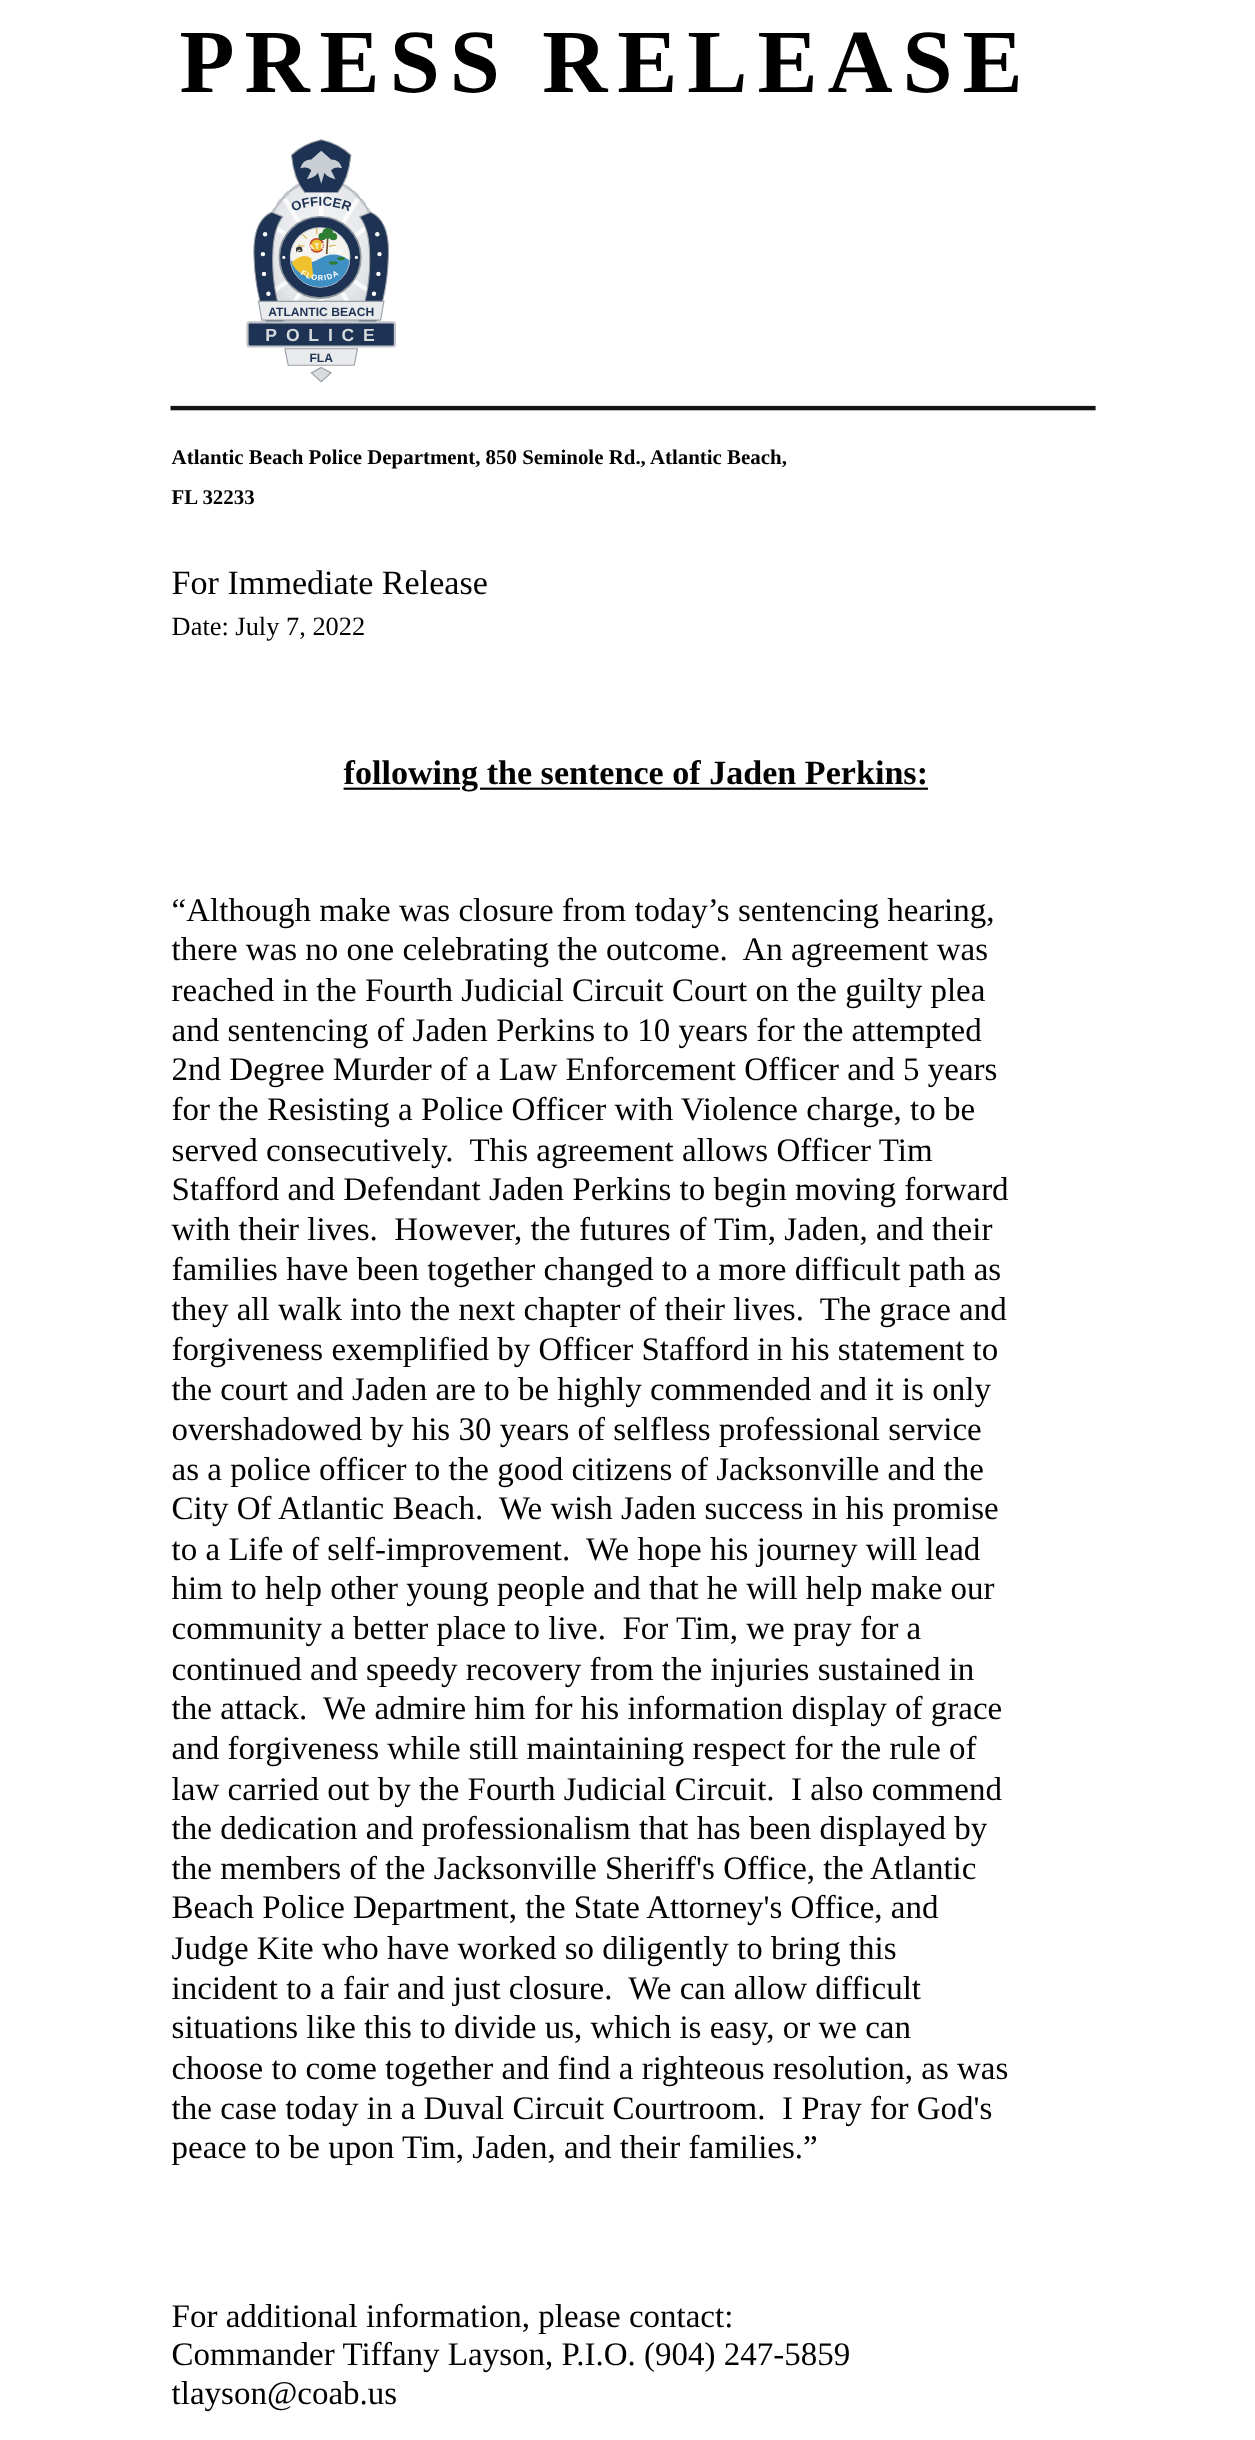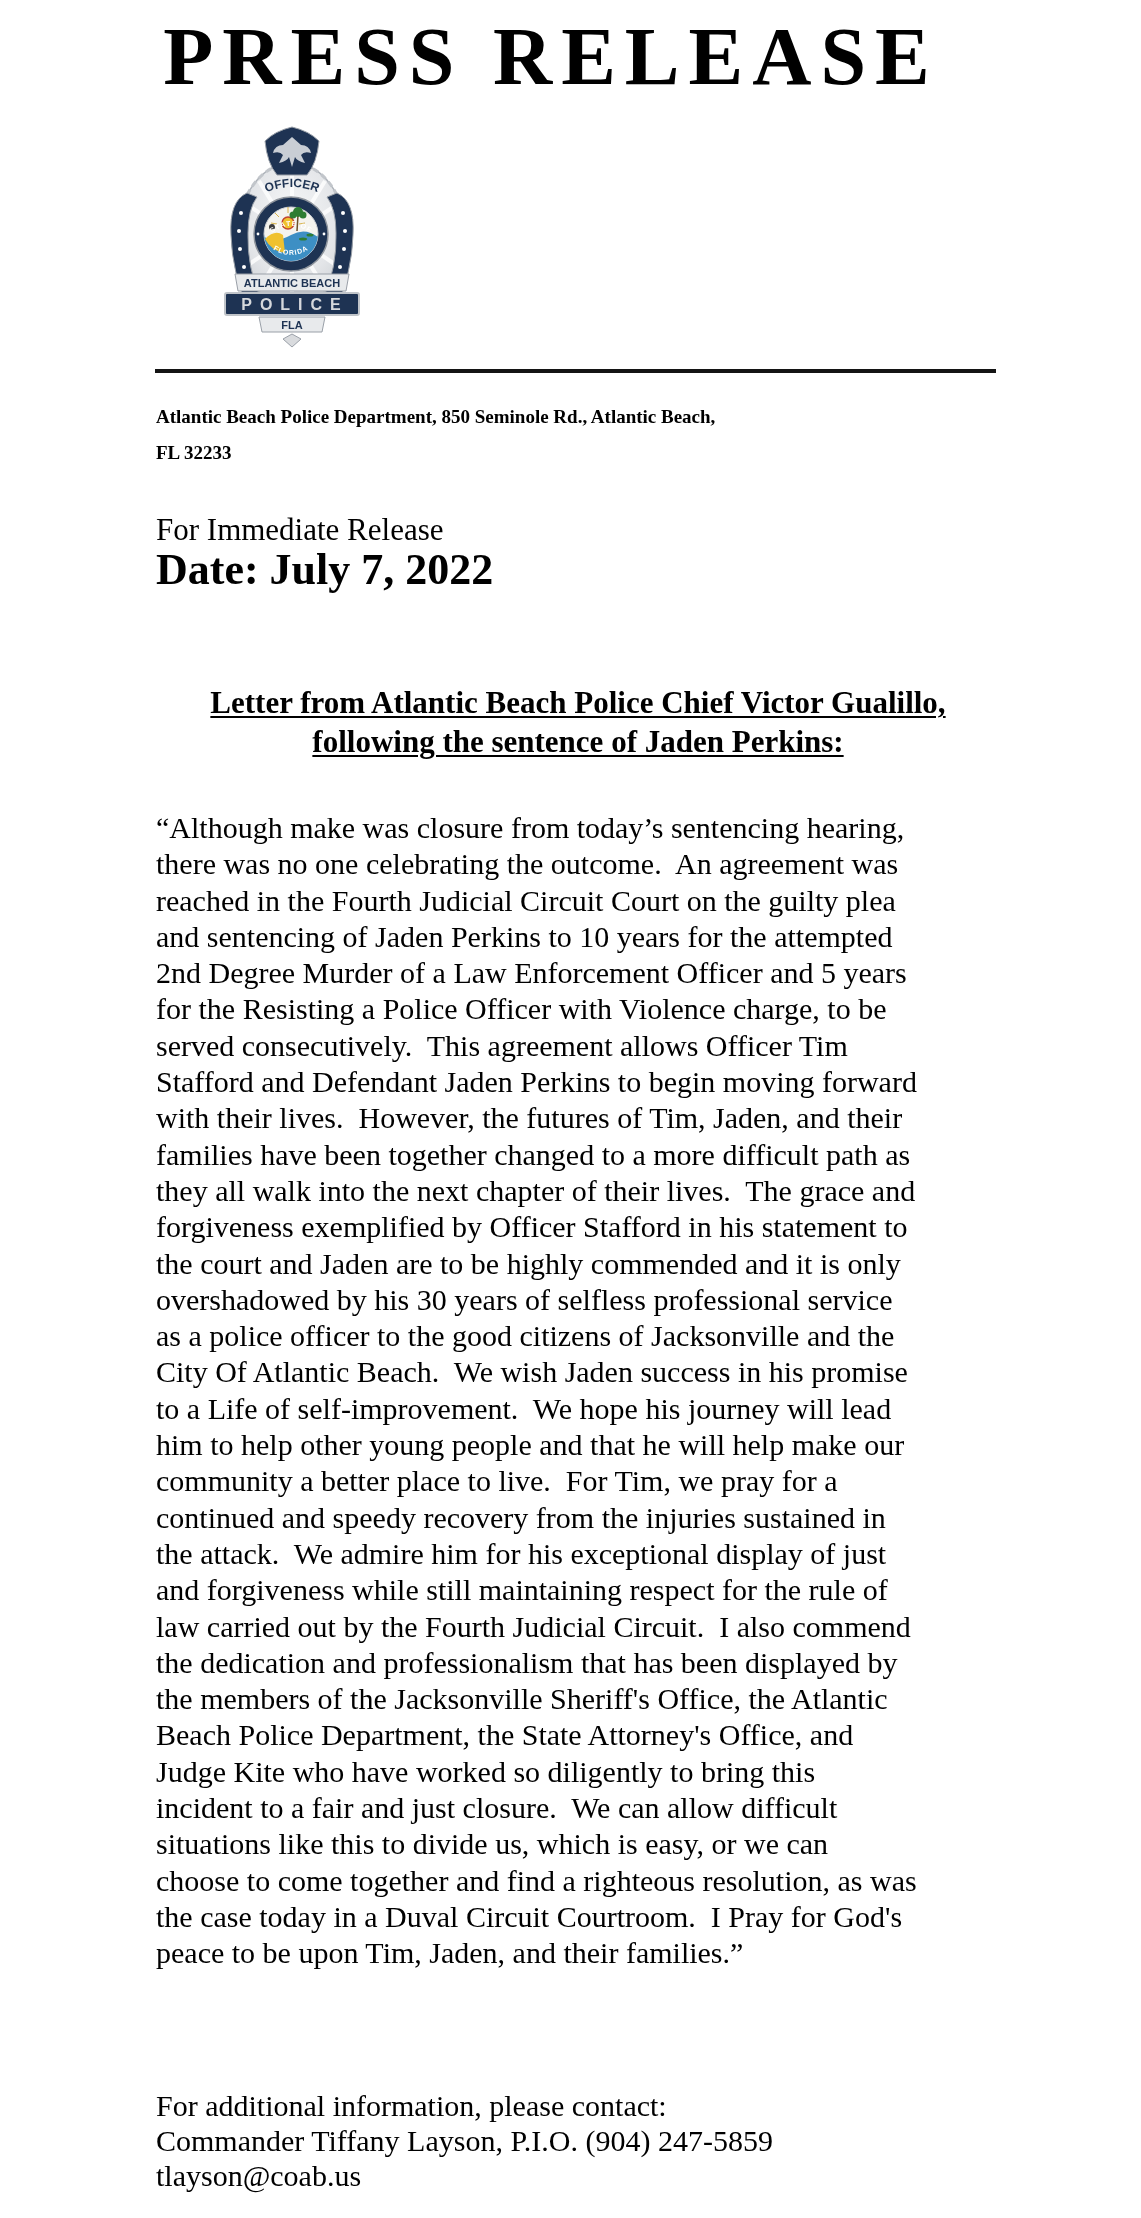--- a/index.html
+++ b/index.html
@@ -56,22 +56,22 @@
     left: 156px;
     font-size: 31px;
     font-weight: normal;
     line-height: 36px;
     white-space: pre;
   }
   .release-date {
     position: absolute;
     top: 551px;
     left: 156px;
-    font-size: 44px;
-    font-weight: bold;
+    font-size: 24px;
+    font-weight: normal;
     line-height: 38px;
     white-space: pre;
   }
   .letter-heading {
     position: absolute;
     top: 683px;
     left: 128px;
     width: 900px;
     text-align: center;
     font-size: 31px;
@@ -212,21 +212,20 @@
 
   <div class="address">
     <div>Atlantic Beach Police Department, 850 Seminole Rd., Atlantic Beach,</div>
     <div>FL 32233</div>
   </div>
 
   <div class="release-label">For Immediate Release</div>
   <div class="release-date">Date: July 7, 2022</div>
 
   <div class="letter-heading">
-    <div>Letter from Atlantic Beach Police Chief Victor Gualillo,</div>
     <div>following the sentence of Jaden Perkins:</div>
   </div>
 
   <div class="letter-body">
       <div class="body-line">“Although make was closure from today’s sentencing hearing,</div>
       <div class="body-line">there was no one celebrating the outcome.  An agreement was</div>
       <div class="body-line">reached in the Fourth Judicial Circuit Court on the guilty plea</div>
       <div class="body-line">and sentencing of Jaden Perkins to 10 years for the attempted</div>
       <div class="body-line">2nd Degree Murder of a Law Enforcement Officer and 5 years</div>
       <div class="body-line">for the Resisting a Police Officer with Violence charge, to be</div>
@@ -237,21 +236,21 @@
       <div class="body-line">they all walk into the next chapter of their lives.  The grace and</div>
       <div class="body-line">forgiveness exemplified by Officer Stafford in his statement to</div>
       <div class="body-line">the court and Jaden are to be highly commended and it is only</div>
       <div class="body-line">overshadowed by his 30 years of selfless professional service</div>
       <div class="body-line">as a police officer to the good citizens of Jacksonville and the</div>
       <div class="body-line">City Of Atlantic Beach.  We wish Jaden success in his promise</div>
       <div class="body-line">to a Life of self-improvement.  We hope his journey will lead</div>
       <div class="body-line">him to help other young people and that he will help make our</div>
       <div class="body-line">community a better place to live.  For Tim, we pray for a</div>
       <div class="body-line">continued and speedy recovery from the injuries sustained in</div>
-      <div class="body-line">the attack.  We admire him for his exceptional display of just</div>
+      <div class="body-line">the attack.  We admire him for his information display of grace</div>
       <div class="body-line">and forgiveness while still maintaining respect for the rule of</div>
       <div class="body-line">law carried out by the Fourth Judicial Circuit.  I also commend</div>
       <div class="body-line">the dedication and professionalism that has been displayed by</div>
       <div class="body-line">the members of the Jacksonville Sheriff's Office, the Atlantic</div>
       <div class="body-line">Beach Police Department, the State Attorney's Office, and</div>
       <div class="body-line">Judge Kite who have worked so diligently to bring this</div>
       <div class="body-line">incident to a fair and just closure.  We can allow difficult</div>
       <div class="body-line">situations like this to divide us, which is easy, or we can</div>
       <div class="body-line">choose to come together and find a righteous resolution, as was</div>
       <div class="body-line">the case today in a Duval Circuit Courtroom.  I Pray for God's</div>

